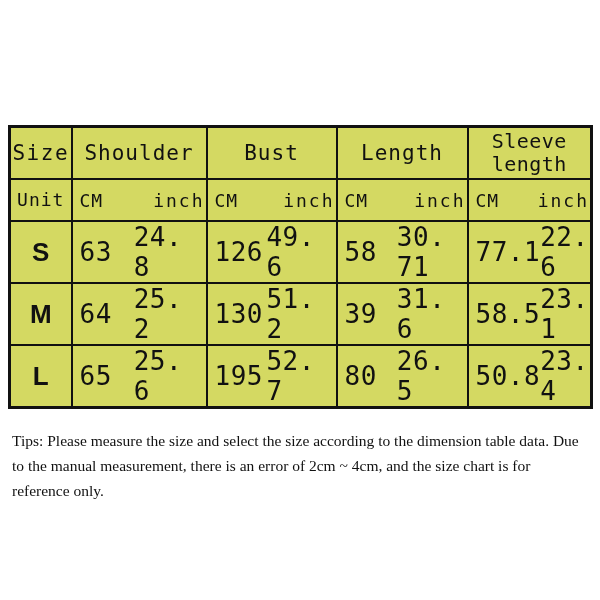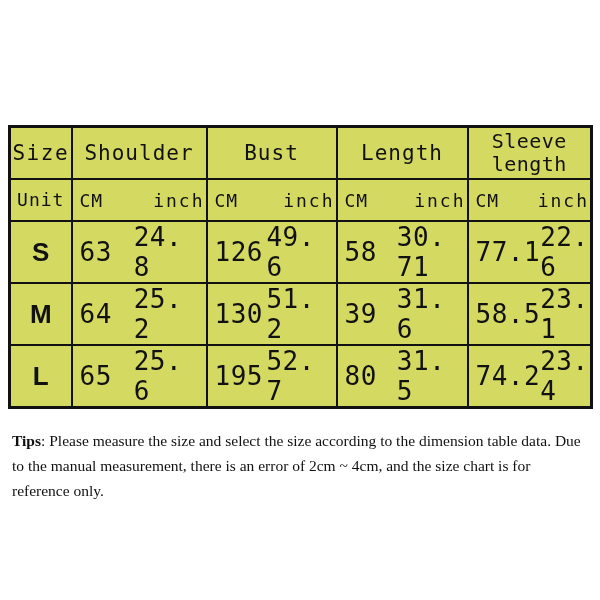--- a/index.html
+++ b/index.html
@@ -138,21 +138,21 @@
     left: 12px;
     top: 428px;
     width: 576px;
     font-family: "Liberation Serif", "DejaVu Serif", serif;
     font-size: 15.5px;
     line-height: 1.62;
     color: #111111;
     text-align: left;
   }
   .tips b {
-    font-weight: 700;
+    font-weight: 400;
   }
 </style>
 </head>
 <body>
 
 <div id="chart-root">
 
   <div class="size-table-wrap">
     <table class="size-table">
       <colgroup>
@@ -344,28 +344,28 @@
                   <span class="val-txt">52. 7</span>
                 </div>
             </div>
           </td>
           <td>
             <div class="split">
               <div class="cm">
                   <span class="val-txt">80</span>
                 </div>
               <div class="inch">
-                  <span class="val-txt">31. 5</span>
-                </div>
-            </div>
-          </td>
-          <td>
-            <div class="split">
-              <div class="cm">
-                  <span class="val-txt">74.2</span>
+                  <span class="val-txt">26. 5</span>
+                </div>
+            </div>
+          </td>
+          <td>
+            <div class="split">
+              <div class="cm">
+                  <span class="val-txt">50.8</span>
                 </div>
               <div class="inch">
                   <span class="val-txt">23. 4</span>
                 </div>
             </div>
           </td>
         </tr>
 
       </tbody>
     </table>

